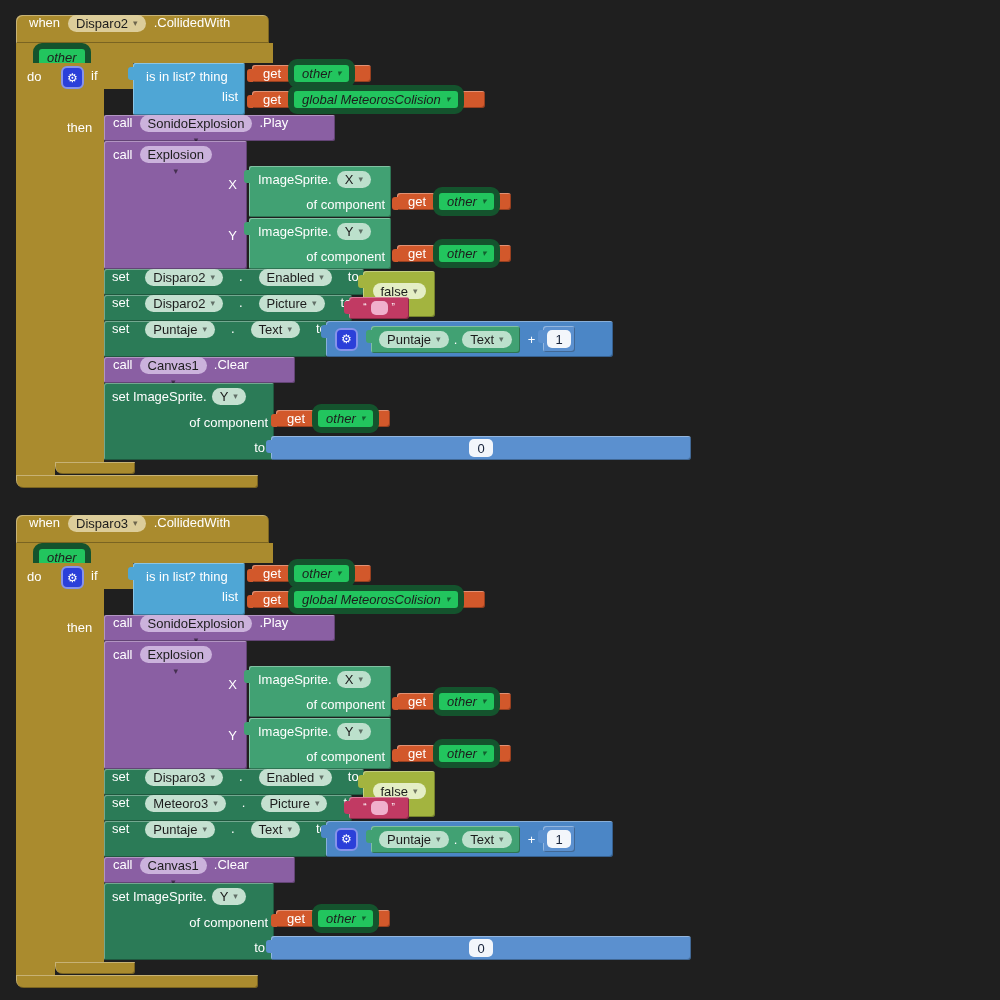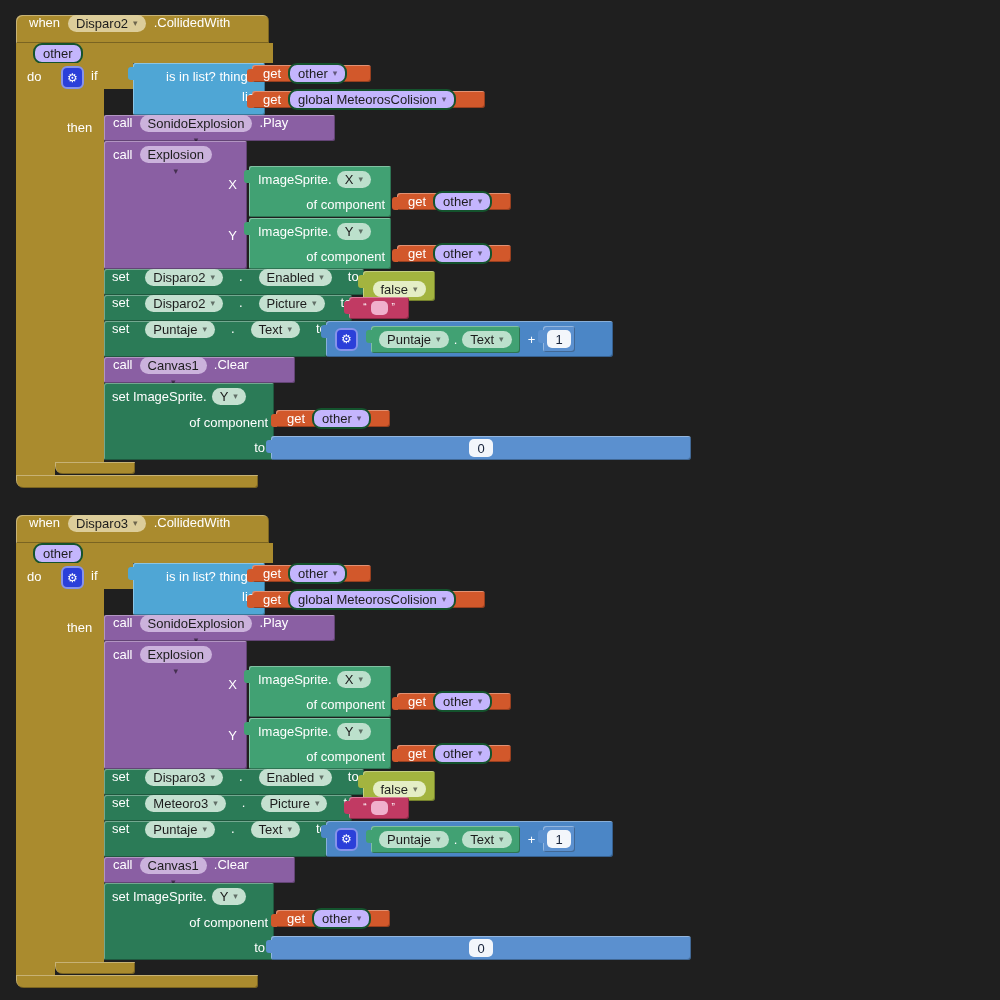--- a/index.html
+++ b/index.html
@@ -27,21 +27,21 @@
   .mgreen{background:#41a173;}
   .lblue{background:#4fa6d5;}
   .mathblue{background:#4b86c6;}
   .olive{background:#a3b43f;}
   .magenta{background:#c13a63;}
 
   
   .pill{display:inline-flex;align-items:center;gap:5px;border-radius:9px;
         padding:1px 8px;color:#1c1c1c;height:15px;line-height:15px;white-space:nowrap;}
   .gold-p{background:#dccd9a;}
-  .salmon-p{background:#c4b5fd;border:2px solid #14532d;}
+  .salmon-p{background:#22c55e;border:6px solid #14532d;font-style:italic;}
   .purple-p{background:#cbb2dc;flex-direction:column;}
   .dgreen-p{background:#c4e0d0;}
   .mgreen-p{background:#bce0cc;}
   .arrow{font-size:9px;line-height:9px;color:#000;opacity:.5;}
 
   
   .tab::before{content:"";position:absolute;left:-5px;top:4px;width:6px;height:13px;
                border-radius:3px 0 0 3px;background:var(--bc);}
 
   
@@ -57,21 +57,21 @@
   .if-top{left:0;top:0;width:78px;height:26px;}
   .gear{position:absolute;width:19px;height:19px;background:#2b3fd9;border:2px solid #8693ea;
         border-radius:6px;color:#fff;display:flex;align-items:center;justify-content:center;
         font-size:12px;line-height:12px;}
   .if-gear{left:6px;top:3px;}
   .if-lbl{position:absolute;left:36px;top:5px;}
   .then-lbl{position:absolute;left:12px;top:57px;}
   .if-bottom{left:0;top:399px;width:80px;height:12px;border-radius:0 0 3px 8px;}
 
   
-  .cond{left:78px;top:0;width:112px;height:52px;--bc:#4fa6d5;border-radius:2px;padding-left:20px;}
+  .cond{left:78px;top:0;width:112px;height:52px;--bc:#4fa6d5;border-radius:2px;}
   .cond-r1{height:26px;display:flex;align-items:center;padding-left:13px;}
   .cond-r2{height:26px;display:flex;align-items:flex-start;justify-content:flex-end;padding-right:7px;}
 
   
   .get-blk{--bc:#d2582b;height:17px;display:flex;align-items:center;gap:7px;
            padding-left:11px;padding-right:6px;background:#d2582b;border-radius:3px;}
   .get-thing{left:197px;top:2px;width:102px;}
   .get-list{left:197px;top:28px;width:216px;}
 
   
@@ -88,21 +88,21 @@
   .pg-x{left:145px;top:25px;}
   .pg-y{left:145px;top:77px;}
   .pg-r1{height:26px;display:flex;align-items:center;gap:5px;padding-left:9px;}
   .pg-r2{height:25px;display:flex;align-items:center;justify-content:flex-end;padding-right:6px;}
   .get-x{left:293px;top:52px;width:97px;}
   .get-y{left:293px;top:104px;width:97px;}
 
   .set-row{height:26px;gap:16px;padding-left:8px;border-radius:2px;}
   .st-enabled{top:154px;width:252px;}
   .false-blk{--bc:#a3b43f;left:259px;top:156px;width:66px;height:22px;border-radius:3px;
-             display:flex;align-items:flex-end;justify-content:center;padding:4px 3px;}
+             display:flex;align-items:flex-start;justify-content:center;padding:12px 3px;}
   .false-inner{background:#e4eec5;border-radius:9px;height:16px;display:flex;align-items:center;
                gap:5px;padding:0 8px;color:#1c1c1c;}
   .st-picture{top:180px;width:240px;}
   .text-blk{--bc:#c13a63;left:245px;top:182px;width:60px;height:22px;border-radius:3px;
             display:flex;align-items:center;justify-content:center;gap:4px;}
   .quote{font-size:10px;line-height:10px;color:#fff;}
   .str-field{width:17px;height:14px;background:#f0b0cc;border-radius:5px;}
   .st-text{top:206px;width:215px;height:36px;}
   .math-blk{--bc:#4b86c6;left:222px;top:206px;width:270px;height:36px;border-radius:3px;
             display:flex;align-items:center;gap:8px;padding:0 8px 0 9px;}

